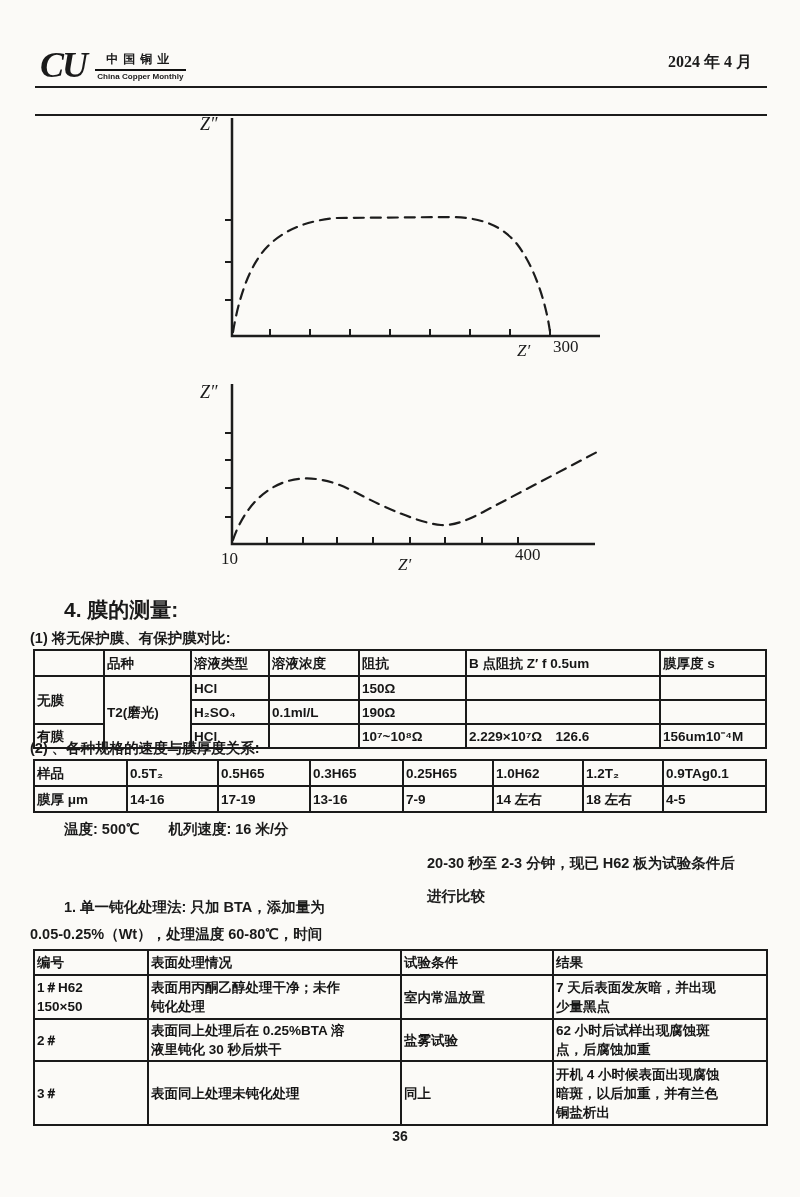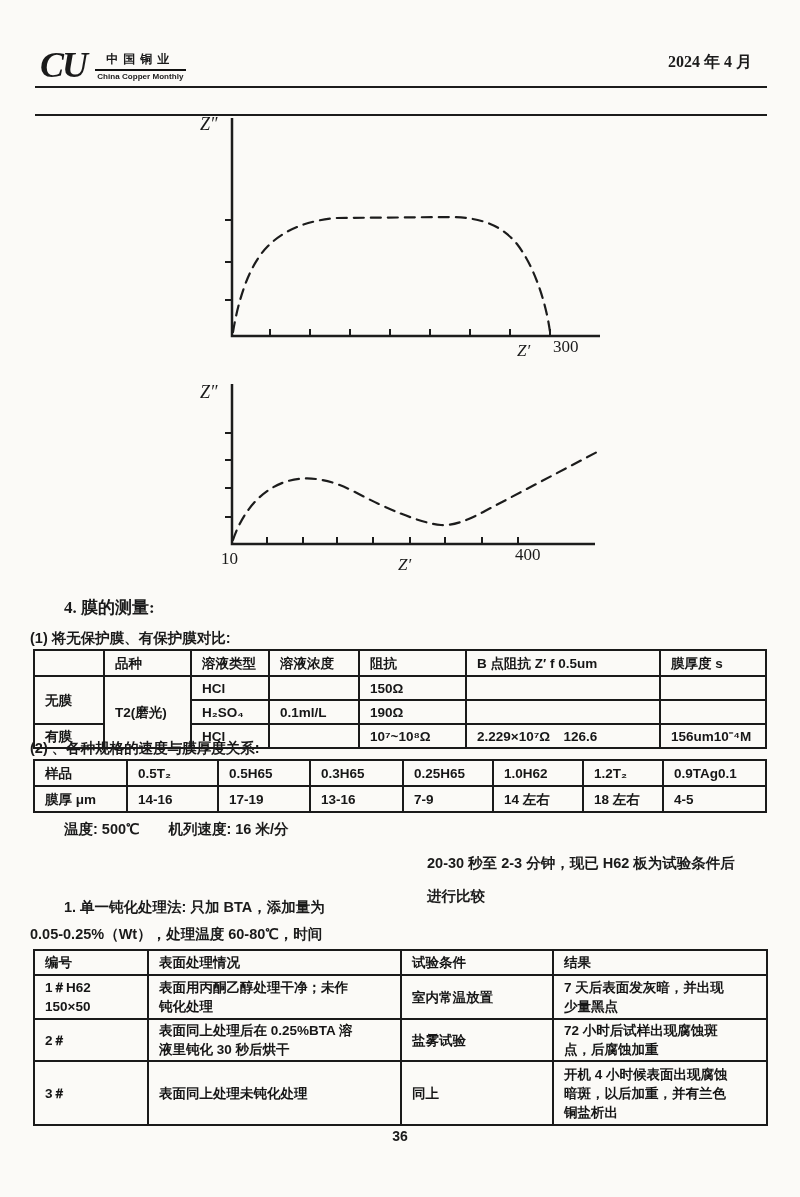--- a/index.html
+++ b/index.html
@@ -20,35 +20,35 @@
   .rule2{left:35px;right:33px;top:114px;height:2px;background:#1c1c1c;}
 
   
   svg text{font-family:"Liberation Serif",serif;fill:#1a1a1a;}
   .axis{stroke:#1c1c1c;stroke-width:2.5;fill:none;}
   .tick{stroke:#1c1c1c;stroke-width:2;fill:none;}
   .curve{stroke:#1c1c1c;stroke-width:2.2;fill:none;stroke-dasharray:10 7;stroke-linecap:round;}
 
   
   .txt{white-space:nowrap;font-weight:bold;}
-  .t-sec4{left:64px;top:596px;font-size:17px;font-family:Liberation Serif, serif;}
+  .t-sec4{left:64px;top:596px;font-size:21px;}
   .t-sub1{left:30px;top:629px;font-size:14.5px;}
   .t-sub2{left:30px;top:739px;font-size:14.5px;}
   .t-process{left:64px;top:820px;font-size:14.5px;}
   .t-sec7{left:64px;top:854px;font-size:15px;}
   .t-right1{left:427px;top:854px;font-size:14.5px;}
   .t-right2{left:427px;top:887px;font-size:14.5px;}
   .t-para1a{left:64px;top:898px;font-size:14.5px;}
   .t-para1b{left:30px;top:925px;font-size:14.5px;}
   .footer-num{left:0;top:1128px;width:100%;text-align:center;font-size:14px;}
 
   
   table{border-collapse:collapse;table-layout:fixed;}
   td,th{border:2px solid #1a1a1a;font-size:13.5px;font-weight:bold;color:#161616;
-        padding:1px 10px;text-align:left;vertical-align:middle;line-height:19px;
+        padding:1px 2px;text-align:left;vertical-align:middle;line-height:19px;
         overflow:hidden;white-space:pre-line;}
   .tbl1{left:33px;top:649px;width:732px;}
   .tbl1 tr.hr{height:26px;} .tbl1 tr.dr{height:24px;}
   .tbl2{left:33px;top:759px;width:732px;}
   .tbl2 tr{height:26px;}
   .tbl3{left:33px;top:949px;width:733px;}
   .tbl3 tr.hr{height:25px;}
   .tbl3 tr.r1{height:44px;margin-top:40px;} .tbl3 tr.r2{height:40px;} .tbl3 tr.r3{height:64px;}
 </style>
 </head>
@@ -203,21 +203,21 @@
 钝化处理</td>
       <td>室内常温放置</td>
       <td>7 天后表面发灰暗，并出现
 少量黑点</td>
     </tr>
     <tr class="r2">
       <td>2＃</td>
       <td>表面同上处理后在 0.25%BTA 溶
 液里钝化 30 秒后烘干</td>
       <td>盐雾试验</td>
-      <td>72 小时后试样出现腐蚀斑
+      <td>62 小时后试样出现腐蚀斑
 点，后腐蚀加重</td>
     </tr>
     <tr class="r3">
       <td>3＃</td>
       <td>表面同上处理未钝化处理</td>
       <td>同上</td>
       <td>开机 4 小时候表面出现腐蚀
 暗斑，以后加重，并有兰色
 铜盐析出</td>
     </tr>

